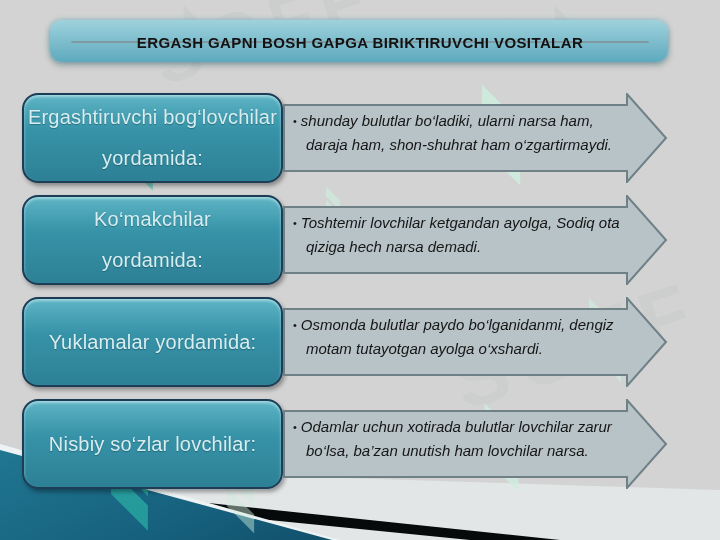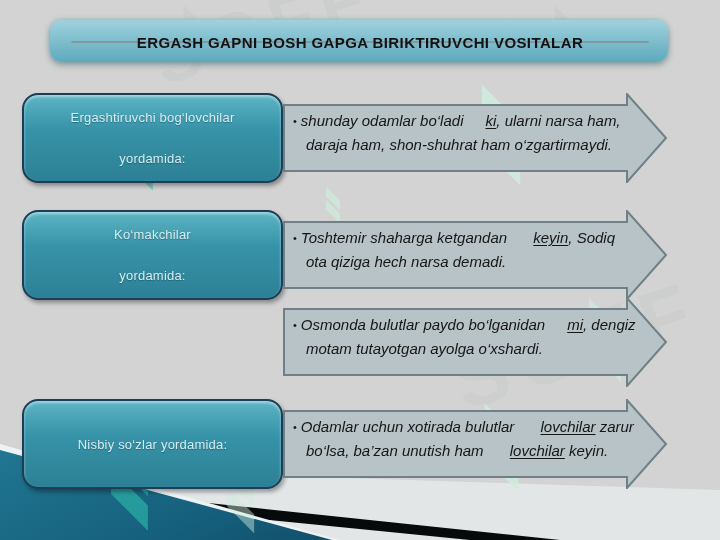--- a/index.html
+++ b/index.html
@@ -58,31 +58,31 @@
   .row{position:absolute;left:0;width:720px;height:90px;}
   .label-box{
     position:absolute;left:22px;top:0;width:261px;height:90px;
     border-radius:16px;box-sizing:border-box;
     background:linear-gradient(#5db4c4 0%,var(--box,#3793a8) 40%,#2d8095 100%);
     border:2px solid #1d3c55;
     box-shadow:inset 0 2px 3px rgba(220,245,250,.55),2px 3px 4px rgba(0,0,0,.35);
     display:flex;align-items:center;justify-content:center;text-align:center;
   }
   .label-text{
-    color:#d8edf0;font-size:13px;line-height:41px;white-space:pre-line;
+    color:#d8edf0;font-size:20px;line-height:41px;white-space:pre-line;
     letter-spacing:.2px;text-shadow:0 1px 1px rgba(0,40,50,.35);
   }
   .arrow-wrap{position:absolute;left:283px;top:0;width:385px;height:90px;}
   .arrow-wrap svg{position:absolute;left:0;top:0;display:block;}
   .arrow-text{
     position:absolute;left:10px;top:16px;width:330px;
     font-size:15px;font-style:italic;color:#161616;line-height:23px;
     padding-left:13px;text-indent:-13px;
   }
-  .arrow-text .u{text-decoration:underline;text-underline-offset:2px;padding-left:22px;}
+  .arrow-text .u{text-underline-offset:2px;}
   .bullet{font-style:normal;font-size:11px;vertical-align:1px;padding-right:4px;}
 </style>
 </head>
 <body>
 
 <div class="deco">
   <div class="deco-light-band"></div>
   <div class="deco-black-stripe"></div>
   <div class="deco-teal-edge"></div>
   <div class="deco-teal-wedge"></div>
@@ -136,49 +136,52 @@
 
 <div class="row" style="top:93px;">
   <div class="label-box">
     <div class="label-text">Ergashtiruvchi bog‘lovchilar
 yordamida:</div>
   </div>
   <div class="arrow-wrap">
     <svg width="385" height="90" viewBox="0 0 385 90">
       <polygon points="1,12 344,12 344,1 383,45 344,89 344,78 1,78" fill="var(--arrow,#b7c3c7)" stroke="var(--arrow_border,#6f8086)" stroke-width="2"></polygon>
     </svg>
-    <div class="arrow-text"><span class="bullet">•</span><span><span>shunday odamlar bo‘ladi</span><span class="u">ki</span><span>, ularni narsa ham, daraja ham, shon-shuhrat ham o‘zgartirmaydi.</span></span></div>
+    <div class="arrow-text"><span class="bullet">•</span><span><span>shunday bulutlar bo‘ladi</span><span class="u">ki</span><span>, ularni narsa ham, daraja ham, shon-shuhrat ham o‘zgartirmaydi.</span></span></div>
   </div>
 </div>
 
-<div class="row" style="top:210px;">
+<div class="row" style="top:195px;">
   <div class="label-box">
     <div class="label-text">Ko‘makchilar
 yordamida:</div>
   </div>
   <div class="arrow-wrap">
     <svg width="385" height="90" viewBox="0 0 385 90">
       <polygon points="1,12 344,12 344,1 383,45 344,89 344,78 1,78" fill="var(--arrow,#b7c3c7)" stroke="var(--arrow_border,#6f8086)" stroke-width="2"></polygon>
     </svg>
-    <div class="arrow-text"><span class="bullet">•</span><span><span>Toshtemir shaharga ketgandan </span><span class="u">keyin</span><span>, Sodiq ota qiziga hech narsa demadi.</span></span></div>
+    <div class="arrow-text"><span class="bullet">•</span><span><span>Toshtemir lovchilar ketgandan </span><span class="u">ayolga</span><span>, Sodiq ota qiziga hech narsa demadi.</span></span></div>
   </div>
 </div>
 
 <div class="row" style="top:297px;">
+  <div class="label-box">
+    <div class="label-text">Yuklamalar yordamida:</div>
+  </div>
   <div class="arrow-wrap">
     <svg width="385" height="90" viewBox="0 0 385 90">
       <polygon points="1,12 344,12 344,1 383,45 344,89 344,78 1,78" fill="var(--arrow,#b7c3c7)" stroke="var(--arrow_border,#6f8086)" stroke-width="2"></polygon>
     </svg>
     <div class="arrow-text"><span class="bullet">•</span><span><span>Osmonda bulutlar paydo bo‘lganidan</span><span class="u">mi</span><span>, dengiz motam tutayotgan ayolga o‘xshardi.</span></span></div>
   </div>
 </div>
 
 <div class="row" style="top:399px;">
   <div class="label-box">
-    <div class="label-text">Nisbiy so‘zlar yordamida:</div>
+    <div class="label-text">Nisbiy so‘zlar lovchilar:</div>
   </div>
   <div class="arrow-wrap">
     <svg width="385" height="90" viewBox="0 0 385 90">
       <polygon points="1,12 344,12 344,1 383,45 344,89 344,78 1,78" fill="var(--arrow,#b7c3c7)" stroke="var(--arrow_border,#6f8086)" stroke-width="2"></polygon>
     </svg>
-    <div class="arrow-text"><span class="bullet">•</span><span><span>Odamlar uchun xotirada bulutlar </span><span class="u">lovchilar</span><span> zarur bo‘lsa, ba’zan unutish ham </span><span class="u">lovchilar</span><span> keyin.</span></span></div>
+    <div class="arrow-text"><span class="bullet">•</span><span><span>Odamlar uchun xotirada bulutlar </span><span class="u">lovchilar</span><span> zarur bo‘lsa, ba’zan unutish ham </span><span class="u">lovchilar</span><span> narsa.</span></span></div>
   </div>
 </div>
 
 </body></html>

